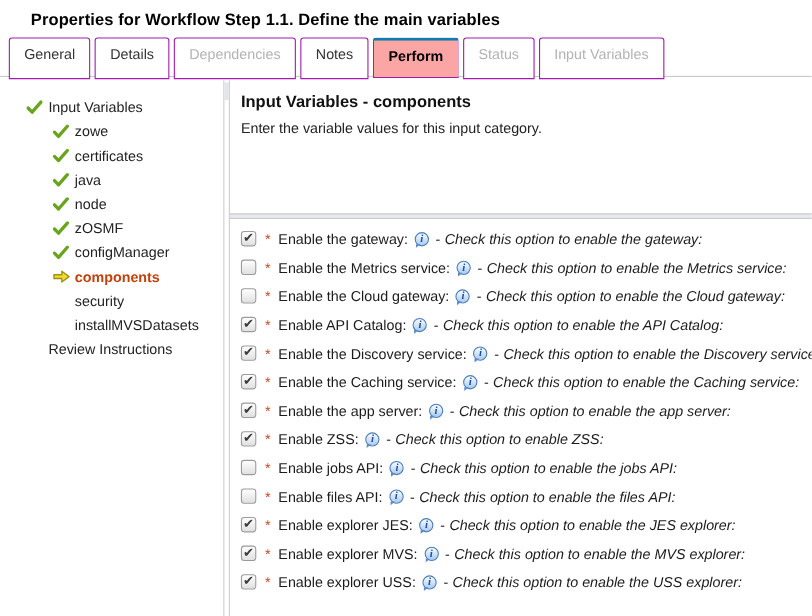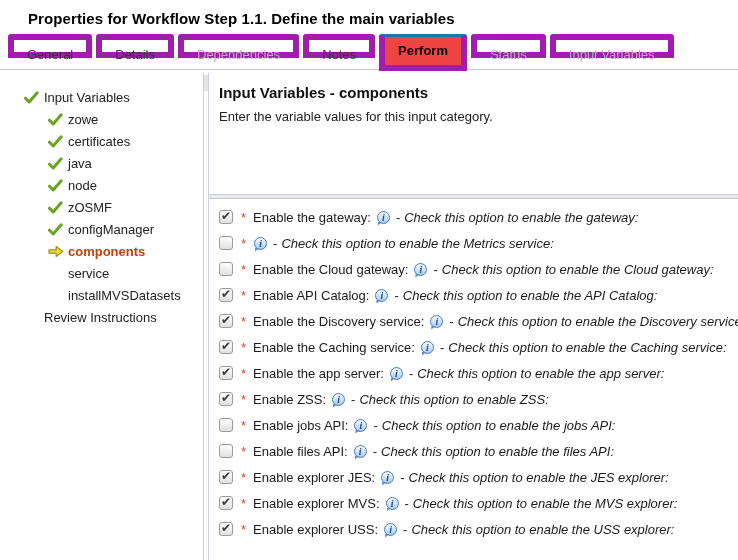--- a/index.html
+++ b/index.html
@@ -10,27 +10,27 @@
   }
   .page { width:738px; height:560px; display:flex; flex-direction:column; background:#fff; }
 
   
   .titlebar { padding:10px 8px 7px 8px;margin-left:20px; }
   .titlebar h1 { font-size:15px; font-weight:bold; color:#000; letter-spacing:.1px; }
 
   
   .tabbar { display:flex; align-items:flex-start; padding-left:8px; height:36px;
             border-bottom:1px solid #c9c9c9; flex:0 0 auto; }
-  .tab { background:#fff; border:6px solid #a21caf; border-radius:3px 3px 0 0;
-         height:24px; padding:7px 13px 0 13px; font-size:13px; color:#333;
+  .tab { background:#fff; border:1px solid #a21caf; border-radius:3px 3px 0 0;
+         height:38px; padding:7px 13px 0 13px; font-size:13px; color:#333;
          margin-right:4px; cursor:pointer; white-space:nowrap; }
   .tab.disabled { color:#b3b3b3; cursor:default; }
   .tab.active { font-weight:bold; color:#000; border-top:3px solid #0e7dad;
                 height:37px; margin-bottom:-1px; padding-top:6px;
-                position:relative; z-index:2; background:#ef4444; }
+                position:relative; z-index:2; background:#fca5a5; }
 
   
   .content { flex:1; display:flex; min-height:0; }
 
   
   .tree { width:203px; padding-top:16px; overflow:hidden; flex:0 0 auto; }
   .titem { display:flex; align-items:center; height:22px; font-size:13px;
            cursor:pointer; white-space:nowrap; color:#222; }
   .titem.lvl0 { padding-left:24px; }
   .titem.lvl1 { padding-left:48px; }
@@ -153,21 +153,21 @@
         <div class="titem lvl1 bold">
           <span class="ticon">
             <svg width="16" height="13" viewBox="0 0 16 13">
               <path d="M1 4.8 H8.2 V1.6 L14.8 6.5 L8.2 11.4 V8.2 H1 Z" fill="#f1db33" stroke="#a09116" stroke-width="1.2" stroke-linejoin="round"></path>
             </svg>
           </span>
           <span class="tlabel">components</span>
         </div>
         <div class="titem lvl1">
           <span class="ticon"></span>
-          <span class="tlabel">service</span>
+          <span class="tlabel">security</span>
         </div>
         <div class="titem lvl1">
           <span class="ticon"></span>
           <span class="tlabel">installMVSDatasets</span>
         </div>
         <div class="titem lvl0">
           <span class="ticon"></span>
           <span class="tlabel">Review Instructions</span>
         </div>
       </aside>
@@ -189,20 +189,21 @@
             <span class="cb checked" role="checkbox" aria-checked="true"></span>
             <span class="req">*</span>
             <span class="lab">Enable the gateway:</span>
             <span class="info">i</span>
             <span class="dash">-</span>
             <span class="desc">Check this option to enable the gateway:</span>
           </div>
           <div class="row">
             <span class="cb" role="checkbox" aria-checked="false"></span>
             <span class="req">*</span>
+            <span class="lab">Enable the Metrics service:</span>
             <span class="info">i</span>
             <span class="dash">-</span>
             <span class="desc">Check this option to enable the Metrics service:</span>
           </div>
           <div class="row">
             <span class="cb" role="checkbox" aria-checked="false"></span>
             <span class="req">*</span>
             <span class="lab">Enable the Cloud gateway:</span>
             <span class="info">i</span>
             <span class="dash">-</span>

